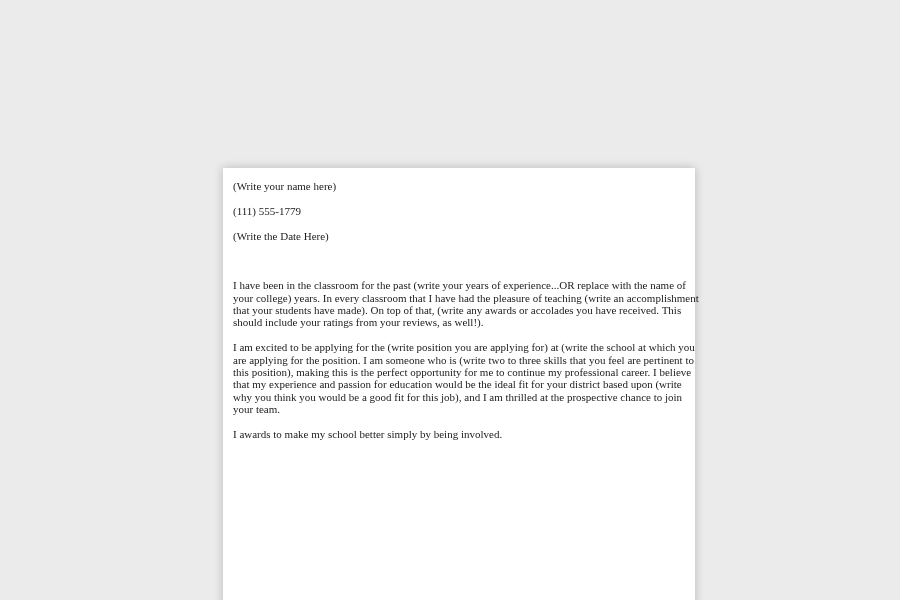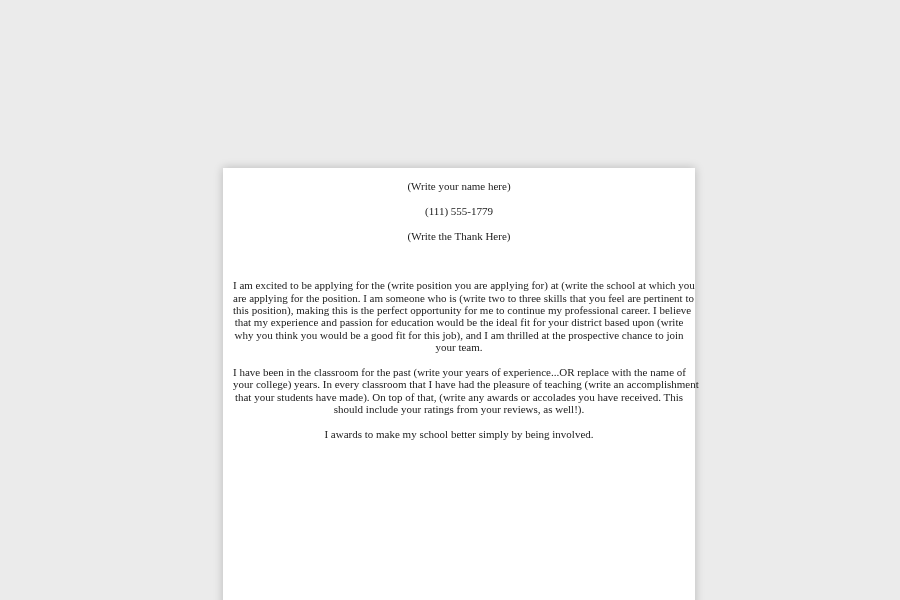--- a/index.html
+++ b/index.html
@@ -8,21 +8,20 @@
     width: 900px;
     height: 600px;
     overflow: hidden;
     background: #ebebeb;
   }
   .stage {
     position: relative;
     width: 900px;
     height: 488px;
     background: #ebebeb;
-    text-align: center;
   }
   .page {
     position: absolute;
     left: 223px;
     top: 168px;
     width: 472px;
     height: 660px;
     background: #ffffff;
     box-shadow: 0 0 9px rgba(0, 0, 0, 0.22);
     box-sizing: border-box;
@@ -43,26 +42,26 @@
     margin-bottom: 37.2px;
   }
 </style>
 </head>
 <body>
 
 <div class="stage">
   <div class="page">
     <div class="line block">(Write your name here)</div>
     <div class="line block">(111) 555-1779</div>
-    <div class="line big-gap">(Write the Thank Here)</div>
+    <div class="line big-gap">(Write the Date Here)</div>
+    <div class="para block">I have been in the classroom for the past (write your years of experience...OR replace with the name of
+your college) years. In every classroom that I have had the pleasure of teaching (write an accomplishment
+that your students have made). On top of that, (write any awards or accolades you have received. This
+should include your ratings from your reviews, as well!).</div>
     <div class="para block">I am excited to be applying for the (write position you are applying for) at (write the school at which you
 are applying for the position. I am someone who is (write two to three skills that you feel are pertinent to
 this position), making this is the perfect opportunity for me to continue my professional career. I believe
 that my experience and passion for education would be the ideal fit for your district based upon (write
 why you think you would be a good fit for this job), and I am thrilled at the prospective chance to join
 your team.</div>
-    <div class="para block">I have been in the classroom for the past (write your years of experience...OR replace with the name of
-your college) years. In every classroom that I have had the pleasure of teaching (write an accomplishment
-that your students have made). On top of that, (write any awards or accolades you have received. This
-should include your ratings from your reviews, as well!).</div>
     <div class="para block">I awards to make my school better simply by being involved.</div>
   </div>
 </div>
 
 </body></html>

